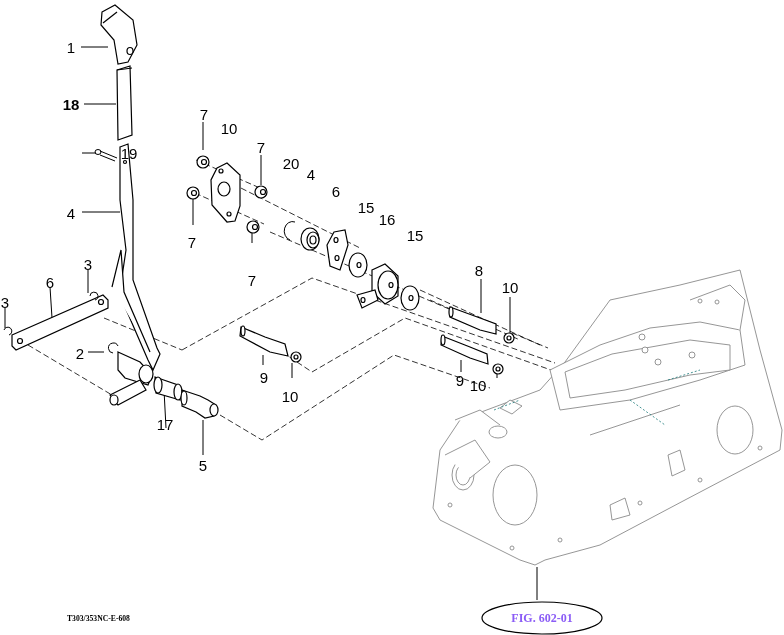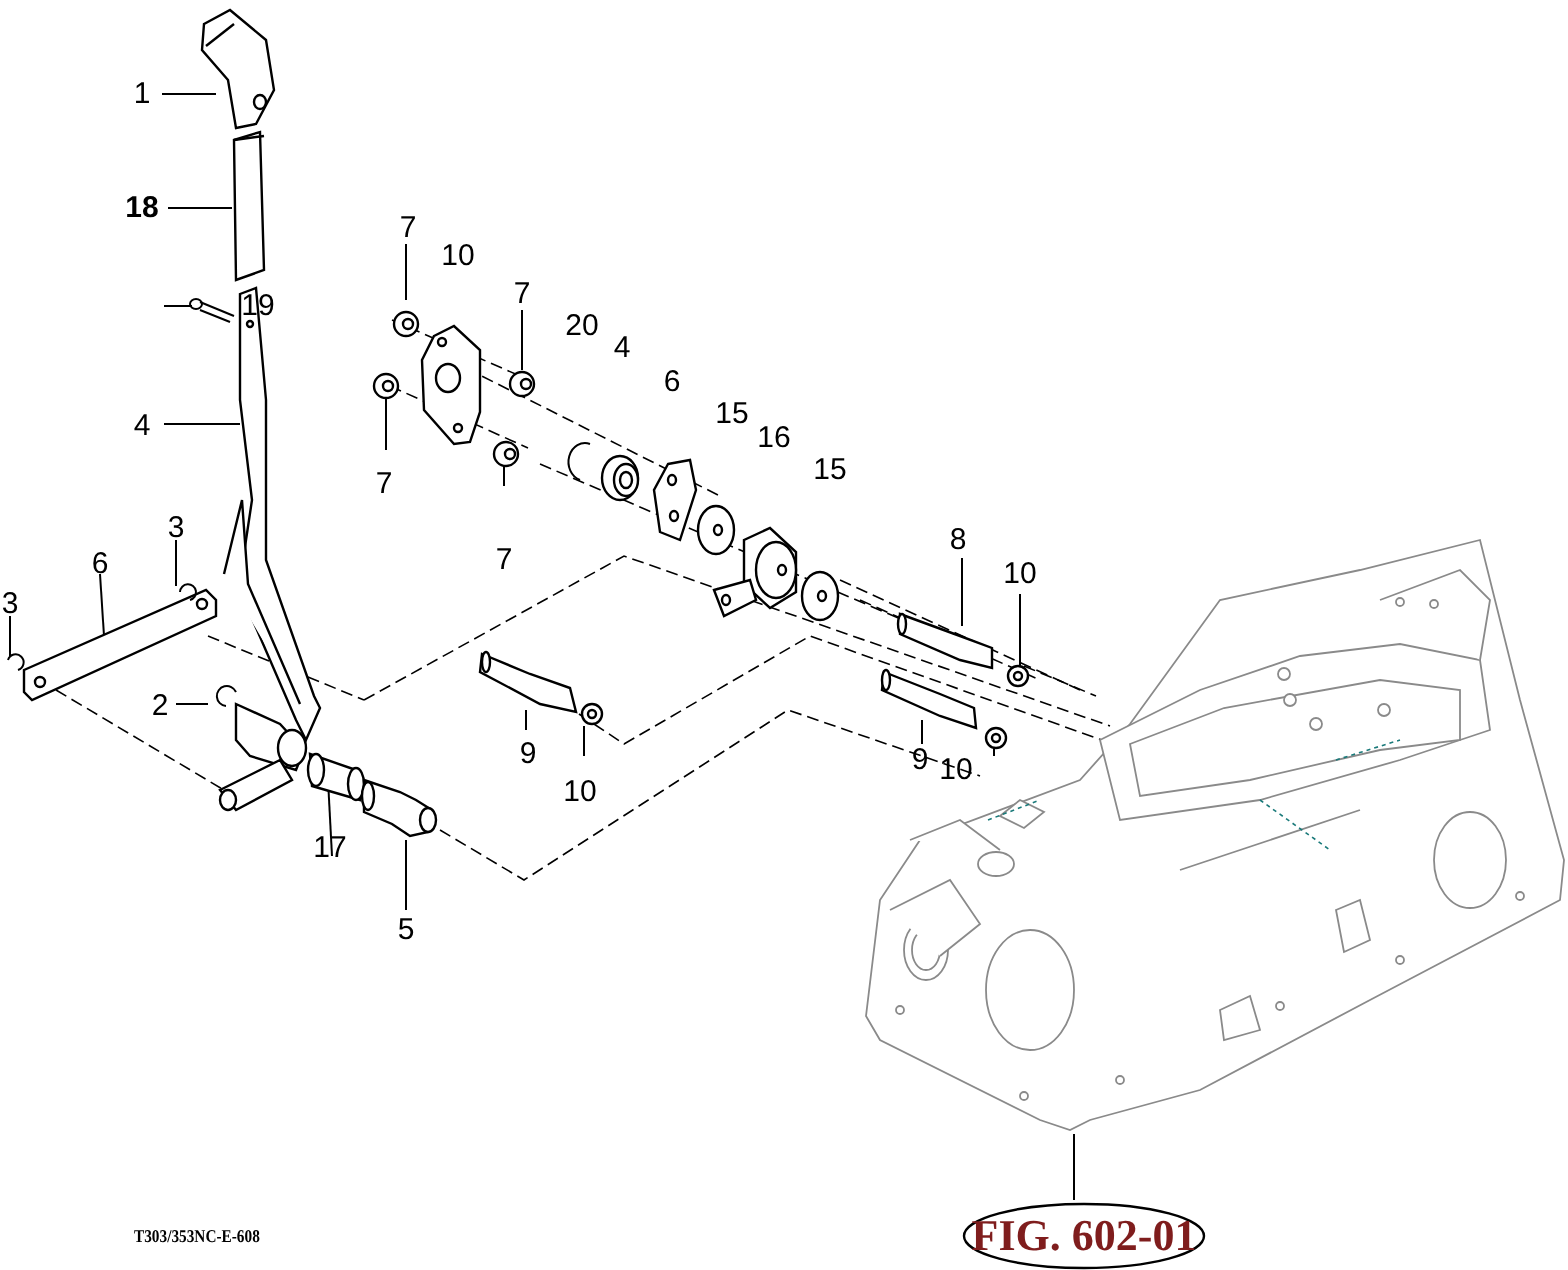--- a/index.html
+++ b/index.html
@@ -1,20 +1,20 @@
 <!DOCTYPE html>
 <html><head>
 <meta charset="utf-8">
 <style>
   html, body { margin: 0; padding: 0; background: #ffffff; }
   body { width: 784px; height: 635px; position: relative; overflow: hidden; font-family: "Liberation Sans", sans-serif; }
   #diagram { position: absolute; left: 0; top: 0; width: 784px; height: 635px; }
   .callout { position: absolute; font-family: "Liberation Sans", sans-serif; font-size: 15px; color: #000; line-height: 1; transform: translate(-50%, -50%); white-space: nowrap; }
   .drawing-code { position: absolute; left: 67px; top: 613px; font-family: "Liberation Serif", serif; font-weight: bold; font-size: 9px; color: #000; transform: scaleX(0.85); transform-origin: left center; }
-  .fig-label { position: absolute; left: 483px; top: 601px; width: 118px; height: 34px; display: flex; align-items: center; justify-content: center; font-family: "Liberation Serif", serif; font-weight: bold; font-size: 22px; color: #7f1d1d; }
+  .fig-label { position: absolute; left: 483px; top: 601px; width: 118px; height: 34px; display: flex; align-items: center; justify-content: center; font-family: "Liberation Serif", serif; font-weight: bold; font-size: 12px; color: #8b5cf6; }
 </style>
 </head>
 <body>
 
 <svg id="diagram" width="784" height="635" viewBox="0 0 784 635" xmlns="http://www.w3.org/2000/svg" fill="none" stroke="#000" stroke-width="1">
 
   <g stroke="#000" stroke-width="1">
     <line x1="81" y1="47" x2="108" y2="47"></line>
     <line x1="84" y1="104" x2="116" y2="104"></line>
     <line x1="82" y1="153" x2="96" y2="153"></line>

